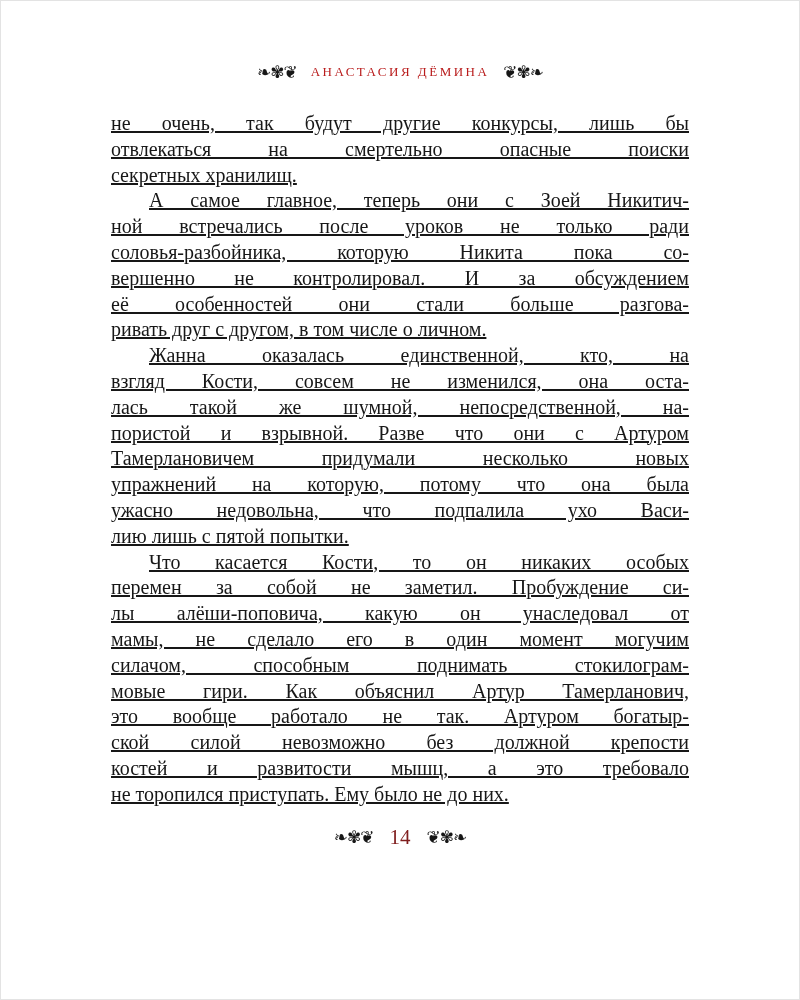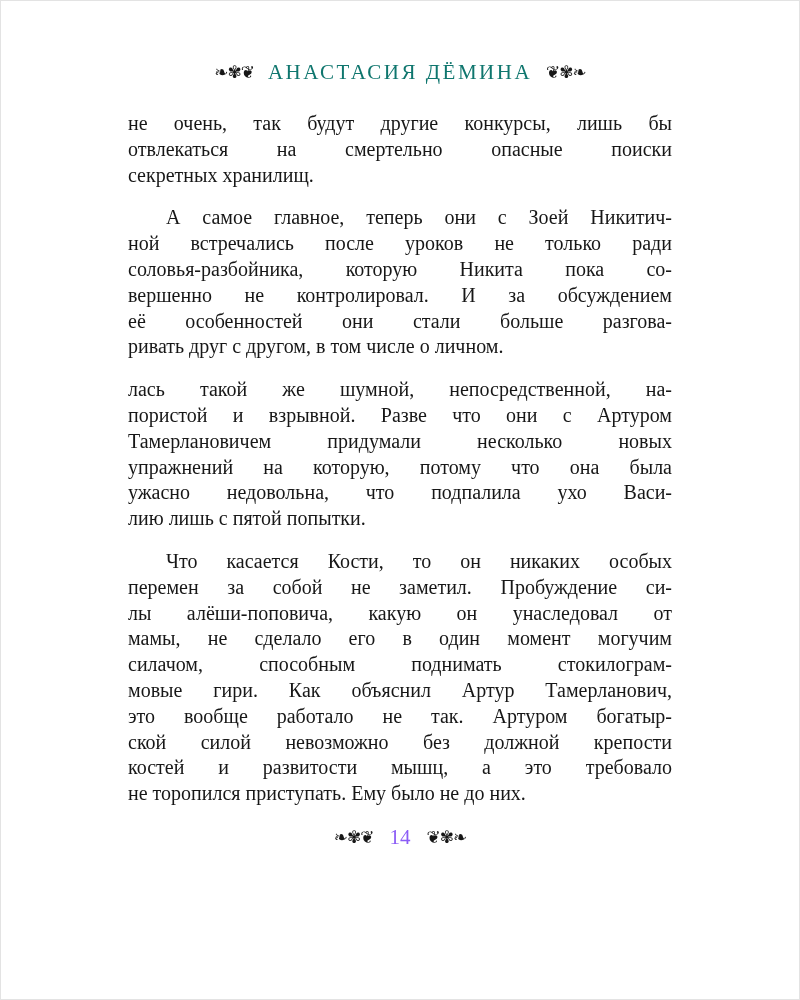--- a/index.html
+++ b/index.html
@@ -27,23 +27,23 @@
   .running-head {
     margin-top: 58px;
     display: flex;
     align-items: center;
     justify-content: center;
     gap: 14px;
     height: 26px;
   }
 
   .author {
-    font-size: 21px;
+    font-size: 13px;
     letter-spacing: 2.5px;
-    color: #0f766e;
+    color: #b91c1c;
     white-space: nowrap;
   }
 
   .ornament {
     font-family: "DejaVu Sans", sans-serif;
     font-size: 17px;
     color: #161616;
     letter-spacing: -1px;
     line-height: 1;
     user-select: none;
@@ -51,21 +51,21 @@
 
   
   .text-block {
     width: 578px;
     margin: 26px auto 0 auto;
     font-size: 20px;
     line-height: 25.8px;
     color: #171717;
   }
 
-  .paragraph { margin: 17px; }
+  .paragraph { margin: 0; text-decoration: underline; }
 
   .line {
     text-align: justify;
     text-align-last: justify;
     white-space: normal;
   }
 
   .line.last {
     text-align-last: left;
   }
@@ -79,21 +79,21 @@
     margin-top: 16px;
     display: flex;
     align-items: center;
     justify-content: center;
     gap: 16px;
     height: 28px;
   }
 
   .page-number {
     font-size: 21px;
-    color: #8b5cf6;
+    color: #7f1d1d;
   }
 </style>
 </head>
 <body>
 
 <div class="page">
 
   <div class="running-head">
     <span class="ornament">❧✾❦</span>
     <span class="author">АНАСТАСИЯ ДЁМИНА</span>
@@ -108,20 +108,22 @@
       </div>
       <div class="paragraph">
         <div class="line first-indent">А самое главное, теперь они с Зоей Никитич-</div>
         <div class="line">ной встречались после уроков не только ради</div>
         <div class="line">соловья-разбойника, которую Никита пока со-</div>
         <div class="line">вершенно не контролировал. И за обсуждением</div>
         <div class="line">её особенностей они стали больше разгова-</div>
         <div class="line last">ривать друг с другом, в том числе о личном.</div>
       </div>
       <div class="paragraph">
+        <div class="line first-indent">Жанна оказалась единственной, кто, на</div>
+        <div class="line">взгляд Кости, совсем не изменился, она оста-</div>
         <div class="line">лась такой же шумной, непосредственной, на-</div>
         <div class="line">пористой и взрывной. Разве что они с Артуром</div>
         <div class="line">Тамерлановичем придумали несколько новых</div>
         <div class="line">упражнений на которую, потому что она была</div>
         <div class="line">ужасно недовольна, что подпалила ухо Васи-</div>
         <div class="line last">лию лишь с пятой попытки.</div>
       </div>
       <div class="paragraph">
         <div class="line first-indent">Что касается Кости, то он никаких особых</div>
         <div class="line">перемен за собой не заметил. Пробуждение си-</div>

